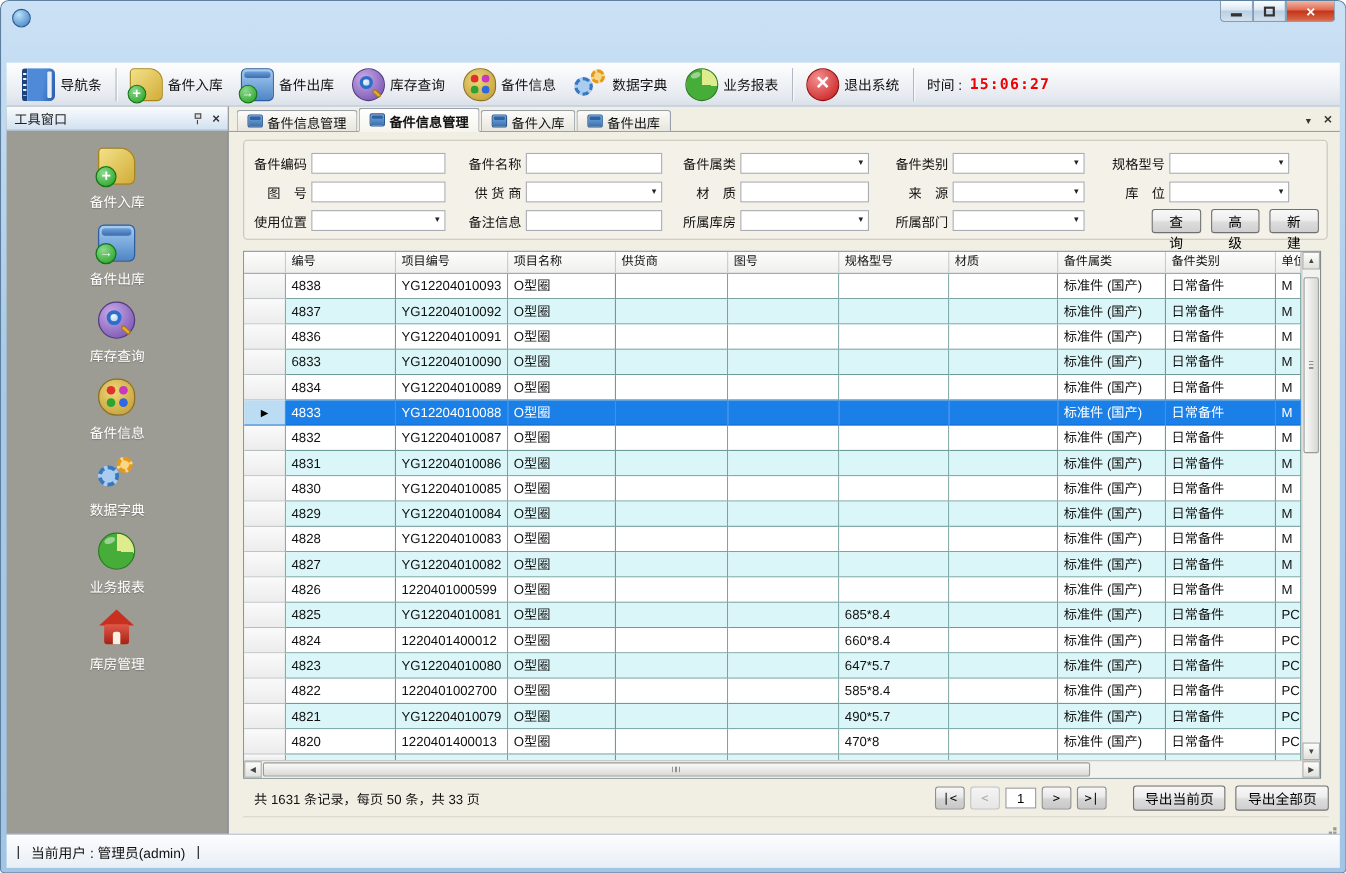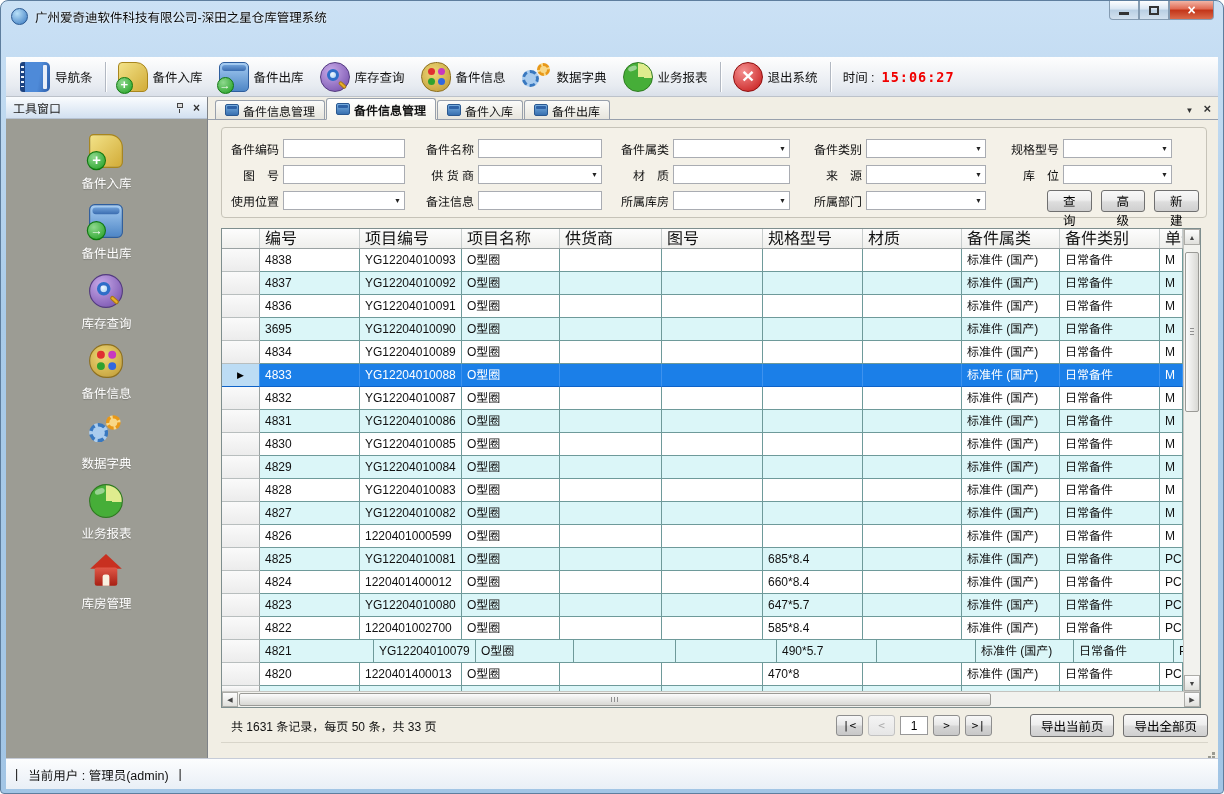--- a/index.html
+++ b/index.html
@@ -80,21 +80,21 @@
   .s-field { height:19px; background:#FFF; border:1px solid #A9ACB2; flex:none; position:relative; font:inherit; }
   .s-select::after { content:"▼"; position:absolute; right:3px; top:5px; font-size:7px; color:#222; }
   .s-btns { margin-left:auto; display:flex; gap:9px;padding-left:48px; }
   .s-btn,.pg-export { height:22px; padding:0 15px; font-size:12.5px; font-family:inherit; border:1px solid #707070; border-radius:3px;
            background:linear-gradient(#F8F8F8,#EEEEEE 45%,#DDDDDD 55%,#CFCFCF); }
 
   
   .grid { position:absolute; left:13px; top:131px; width:980px; height:480px; background:#FFF; border:1px solid #7E8E8E; }
   .g-head { position:absolute; left:0; top:0; right:17px; height:20px; display:flex;
             background:linear-gradient(#FDFDFD,#EFEFEC); border-bottom:1px solid #9AA2A2; overflow:hidden; }
-  .g-hcell { flex:none; border-right:1px solid #C6CCCC; padding-left:5px; font-size:16px; line-height:19px;
+  .g-hcell { flex:none; border-right:1px solid #C6CCCC; padding-left:5px; font-size:11px; line-height:19px;
              white-space:nowrap; overflow:hidden; }
   .g-rows { position:absolute; left:0; top:20px; right:17px; bottom:16px; overflow:hidden; }
   .g-row { display:flex; height:23px; }
   .g-cell { flex:none; background:#FFF; border-right:1px solid #6E9A9A; border-bottom:1px solid #6E9A9A;
             padding-left:5px; font-size:12px; line-height:22px; white-space:nowrap; overflow:hidden; }
   .g-row.alt .g-cell { background:#DBF6F8; }
   .g-cell.selcol { background:linear-gradient(#FAFAFA,#ECECEC) !important; border-right:1px solid #9AA2A2;
                    border-bottom:1px solid #B8BEBE; padding:0; display:flex; align-items:center; justify-content:center; }
   .g-row.sel .g-cell { background:#1B7FE8; color:#FFF; border-right-color:#3E92EE; border-bottom-color:#0E62C8; }
   .g-row.sel .g-cell.selcol { background:#BCDCF4 !important; color:#000; }
@@ -123,21 +123,21 @@
   
   .pager { position:absolute; left:13px; right:10px; top:612px; height:34px; display:flex; align-items:center;
            border-bottom:1px solid #D8D5CA; }
   .pg-summary { font-size:12px; padding-left:10px; }
   .pg-nav { margin-left:auto; display:flex; gap:5px; align-items:center; }
   .pg-btn { width:27px; height:21px; border:1px solid #8E8E8E; border-radius:3px; font-size:11px;
             font-family:"DejaVu Sans Mono",monospace; display:flex; align-items:center; justify-content:center;
             background:linear-gradient(#F8F8F8,#E8E8E8 45%,#D4D4D4 55%,#C8C8C8); }
   .pg-btn.disabled { color:#AAA; border-color:#C2C2C2; background:linear-gradient(#F4F4F4,#E6E6E6); }
   .pg-page { width:28px; height:19px; background:#FFF; border:1px solid #999; text-align:center; font-size:12px; font-family:inherit; }
-  .pg-exports { display:flex; gap:9px; margin-left:38px; }
+  .pg-exports { display:flex; gap:9px; margin-left:24px; }
   .pg-export { height:23px; padding:0 10px; }
   .footer { position:absolute; left:0; right:0; top:646px; height:15px; }
   .footer::after { content:""; position:absolute; right:3px; bottom:3px; width:3px; height:3px; background:#9A9A90;
                    box-shadow:-4px 4px 0 #9A9A90, 0 4px 0 #9A9A90, -8px 8px 0 #9A9A90, -4px 8px 0 #9A9A90, 0 8px 0 #9A9A90; }
 
   
   .statusbar { position:absolute; left:5px; right:5px; top:757px; height:31px; display:flex; align-items:center; gap:10px;
                padding-left:9px; font-size:12.5px; background:linear-gradient(#FCFDFE,#E9EFF6); border-top:1px solid #C6CCD8; }
 
   
@@ -179,21 +179,20 @@
       border:1px solid #2A5890; position:relative; flex:none; }
   .icon-app .p1 { left:3px; top:6px; right:3px; height:4px; background:rgba(255,255,255,.7); border-radius:2px; }
 </style>
 </head>
 <body>
 
 <div id="win">
 
   <div class="titlebar">
     <span class="icon-app"><i class="p1"></i></span>
-    <span class="title">广州爱奇迪软件科技有限公司-深田之星仓库管理系统</span>
     <span class="winbtns">
       <span class="wb min">
           <i></i>
         </span>
       <span class="wb max">
           <i></i>
         </span>
       <span class="wb close">×</span>
     </span>
   </div>
@@ -452,21 +451,21 @@
               <div class="g-cell" style="width: 102px;"></div>
               <div class="g-cell" style="width: 101px;"></div>
               <div class="g-cell" style="width: 100px;"></div>
               <div class="g-cell" style="width: 99px;"></div>
               <div class="g-cell" style="width: 98px;">标准件 (国产)</div>
               <div class="g-cell" style="width: 100px;">日常备件</div>
               <div class="g-cell" style="width: 23px;">M</div>
             </div>
             <div class="g-row alt">
               <div class="g-cell selcol" style="width: 38px;"></div>
-              <div class="g-cell" style="width: 100px;">3695</div>
+              <div class="g-cell" style="width: 100px;">6833</div>
               <div class="g-cell" style="width: 102px;">YG12204010090</div>
               <div class="g-cell" style="width: 98px;">O型圈</div>
               <div class="g-cell" style="width: 102px;"></div>
               <div class="g-cell" style="width: 101px;"></div>
               <div class="g-cell" style="width: 100px;"></div>
               <div class="g-cell" style="width: 99px;"></div>
               <div class="g-cell" style="width: 98px;">标准件 (国产)</div>
               <div class="g-cell" style="width: 100px;">日常备件</div>
               <div class="g-cell" style="width: 23px;">M</div>
             </div>
@@ -634,21 +633,21 @@
               <div class="g-cell" style="width: 102px;"></div>
               <div class="g-cell" style="width: 101px;"></div>
               <div class="g-cell" style="width: 100px;">585*8.4</div>
               <div class="g-cell" style="width: 99px;"></div>
               <div class="g-cell" style="width: 98px;">标准件 (国产)</div>
               <div class="g-cell" style="width: 100px;">日常备件</div>
               <div class="g-cell" style="width: 23px;">PC</div>
             </div>
             <div class="g-row alt">
               <div class="g-cell selcol" style="width: 38px;"></div>
-              <div class="g-cell" style="width: 114px;">4821</div>
+              <div class="g-cell" style="width: 100px;">4821</div>
               <div class="g-cell" style="width: 102px;">YG12204010079</div>
               <div class="g-cell" style="width: 98px;">O型圈</div>
               <div class="g-cell" style="width: 102px;"></div>
               <div class="g-cell" style="width: 101px;"></div>
               <div class="g-cell" style="width: 100px;">490*5.7</div>
               <div class="g-cell" style="width: 99px;"></div>
               <div class="g-cell" style="width: 98px;">标准件 (国产)</div>
               <div class="g-cell" style="width: 100px;">日常备件</div>
               <div class="g-cell" style="width: 23px;">PC</div>
             </div>

